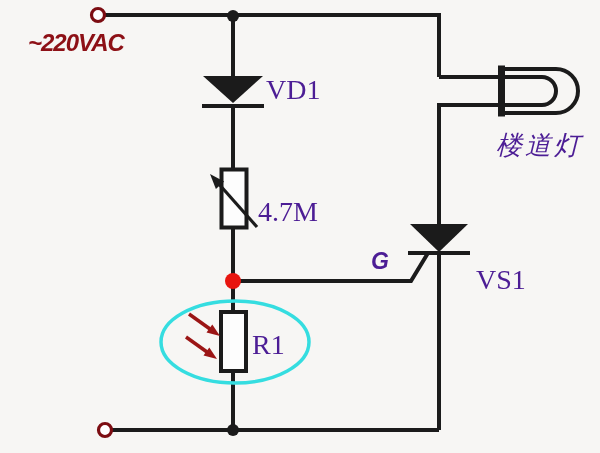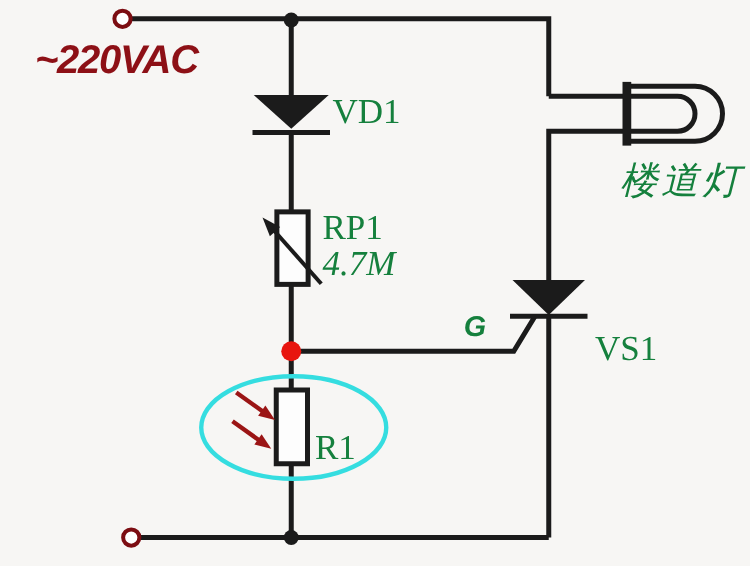--- a/index.html
+++ b/index.html
@@ -22,42 +22,42 @@
   .sym    { fill: var(--c-wire, #1b1b1b); stroke: none; }
   .comp-rect { fill: var(--c-component-fill, #fdfdfd); stroke: var(--c-wire, #1b1b1b); stroke-width: 4; }
   .junction  { fill: var(--c-wire, #1b1b1b); }
   .red-dot   { fill: var(--c-junction-red, #e8150f); }
   .terminal  { fill: #ffffff; stroke: var(--c-terminal-ring, #7c0d12); stroke-width: 3.2; }
   .ellipse-hl { fill: none; stroke: var(--c-highlight-ellipse, #35dde0); stroke-width: 3.5; }
   .arrow-line { fill: none; stroke: var(--c-light-arrows, #9b1515); stroke-width: 3.5; }
   .arrow-head { fill: var(--c-light-arrows, #9b1515); stroke: none; }
 
   
-  .lbl { position: absolute; line-height: 1; white-space: nowrap; color: #15803d; }
+  .lbl { position: absolute; line-height: 1; white-space: nowrap; color: #4c1d95; }
   .lbl-serif { font-family: "Liberation Serif", serif; font-size: 28px; }
   .lbl-source {
     left: 28px; top: 31px;
     font-family: "Liberation Sans", sans-serif;
-    font-style: italic; font-weight: 700; font-size: 32px;
+    font-style: italic; font-weight: 700; font-size: 24px;
     letter-spacing: -1px;
     color: var(--c-source-text, #8d1016);
   }
   .lbl-vd1 { left: 266px; top: 76px; }
   .lbl-rp1 { left: 258px; top: 169px; }
-  .lbl-rp1-value { left: 258px; top: 198px; font-style: italic; }
-  .lbl-r1  { left: 252px; top: 345px; }
+  .lbl-rp1-value { left: 258px; top: 198px; }
+  .lbl-r1  { left: 252px; top: 331px; }
   .lbl-g {
     left: 371px; top: 250px;
     font-family: "Liberation Sans", sans-serif;
     font-style: italic; font-weight: 700; font-size: 23px;
   }
   .lbl-vs1 { left: 476px; top: 230px; margin-top: 36px; }
   .lbl-cn {
-    font-family: Liberation Mono, monospace;
-    font-style: italic; font-size: 30px;
+    font-family: Liberation Sans, sans-serif;
+    font-style: italic; font-size: 26px;
     letter-spacing: 3px;
   }
   .lbl-thyristor-cn { left: 463px; top: 269px; }
   .lbl-lamp-cn { left: 496px; top: 132px; }
 </style>
 </head>
 <body>
 
 <div id="canvas">
 
@@ -109,20 +109,19 @@
 
     <circle class="junction" cx="233" cy="16" r="6"></circle>
     <circle class="junction" cx="233" cy="430" r="6"></circle>
     <circle class="red-dot" cx="233" cy="281" r="8"></circle>
     <circle class="terminal" cx="98" cy="15" r="6.5"></circle>
     <circle class="terminal" cx="105" cy="430" r="6.5"></circle>
   </svg>
 
   <div class="lbl lbl-source">~220VAC</div>
   <div class="lbl lbl-serif lbl-vd1">VD1</div>
-  <div class="lbl lbl-serif lbl-rp1">RP1</div>
   <div class="lbl lbl-serif lbl-rp1-value">4.7M</div>
   <div class="lbl lbl-serif lbl-r1">R1</div>
   <div class="lbl lbl-g">G</div>
   <div class="lbl lbl-serif lbl-vs1">VS1</div>
   <div class="lbl lbl-cn lbl-lamp-cn">楼道灯</div>
 
 </div>
 
 </body></html>

